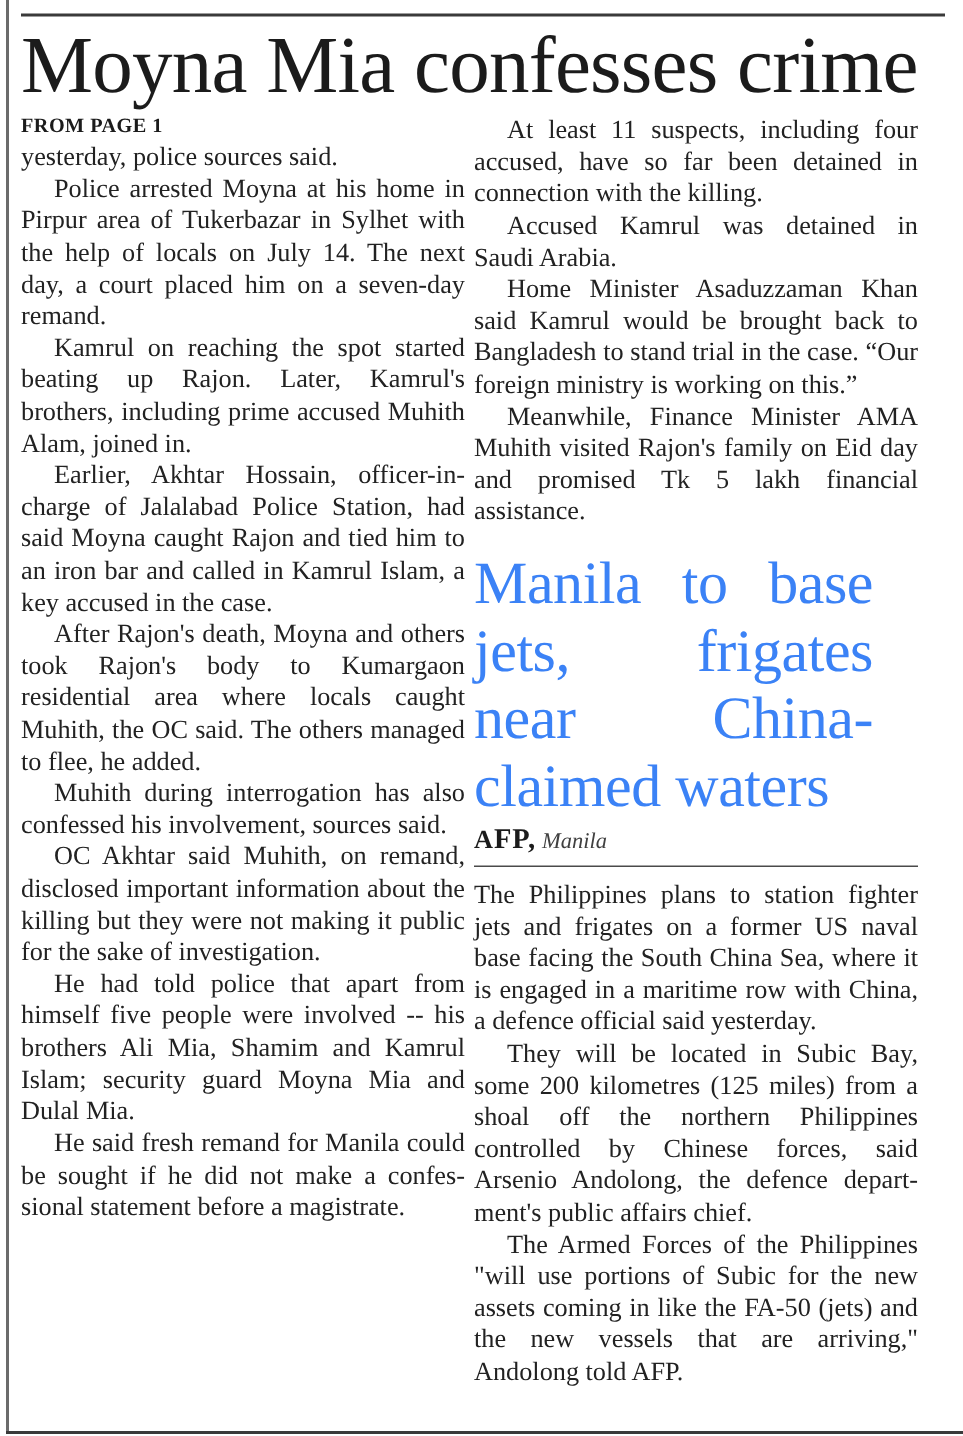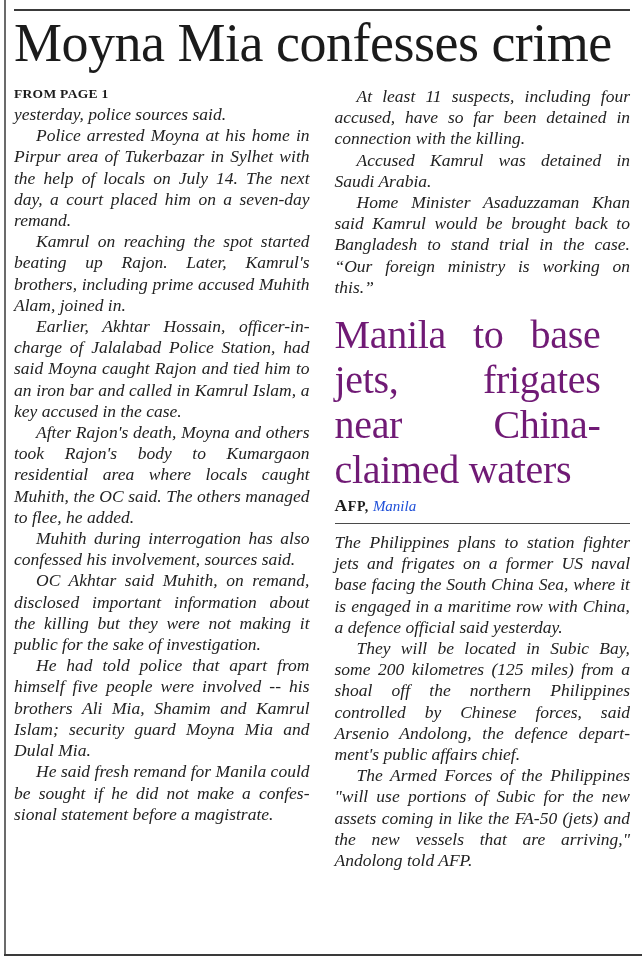--- a/index.html
+++ b/index.html
@@ -39,69 +39,68 @@
     margin: 2px 0 0 0;
     font-weight: 400;
     font-size: 54px;
     line-height: 60px;
     letter-spacing: -0.5px;
     color: #1b1b1b;
     white-space: nowrap;
   }
   .columns {
     display: flex;
-    gap: 25px;
-    margin-top: 13px;
+    gap: 6px;
+    margin-top: 3px;
   }
   .col {
     width: 296px;
     text-align: justify;
   }
   .from-page {
     font-weight: 700;
     font-size: 13.5px;
     line-height: 16px;
     letter-spacing: 0.3px;
     color: #1b1b1b;
     margin-bottom: 2px;
   }
   p.body {
     margin: 0;
     font-size: 17.5px;
     line-height: 21.2px;
     text-indent: 22px;
     color: #222222;
-    font-style: italic;
   }
   p.body.flush { text-indent: 0; }
   h2.headline2 {
     margin: 14px 0 0 0;
     font-weight: 400;
     font-size: 40px;
     line-height: 45px;
     letter-spacing: -0.3px;
-    color: #701a75;
+    color: #3b82f6;
     max-width: 266px;
   }
   .byline {
     margin-top: 3px;
     line-height: 20px;
   }
   .byline .agency {
     display: inline-block;
     font-weight: 700;
-    font-size: 14px;
+    font-size: 19px;
     letter-spacing: 0.6px;
     color: #1b1b1b;
   }
   .byline .agency::first-letter { font-size: 17.5px; }
   .byline .place {
     font-style: italic;
     font-size: 15px;
-    color: #1d4ed8;
+    color: #404040;
   }
   .byline-rule {
     height: 1px;
     background: #4a4a4a;
     margin: 6px 0 8px 0;
   }
 </style>
 </head>
 <body>
 
@@ -125,20 +124,21 @@
         <p class="body">Muhith during interrogation has also confessed his involvement, sources said.</p>
         <p class="body">OC Akhtar said Muhith, on remand, disclosed important informa­tion about the killing but they were not making it public for the sake of investigation.</p>
         <p class="body">He had told police that apart from himself five people were involved -- his brothers Ali Mia, Shamim and Kamrul Islam; security guard Moyna Mia and Dulal Mia.</p>
         <p class="body">He said fresh remand for Manila could be sought if he did not make a confes­sional statement before a magistrate.</p>
       </div>
 
       <div class="col">
         <p class="body">At least 11 suspects, including four accused, have so far been detained in connection with the killing.</p>
         <p class="body">Accused Kamrul was detained in Saudi Arabia.</p>
         <p class="body">Home Minister Asaduzzaman Khan said Kamrul would be brought back to Bangladesh to stand trial in the case. “Our foreign ministry is working on this.”</p>
+        <p class="body">Meanwhile, Finance Minister AMA Muhith visited Rajon's family on Eid day and promised Tk 5 lakh financial assistance.</p>
 
         <div>
           <h2 class="headline2">Manila to base jets, frigates near China-claimed waters</h2>
           <div class="byline">
             <span class="agency">AFP,</span>
             <span class="place">Manila</span>
           </div>
           <div class="byline-rule"></div>
           <p class="body flush">The Philippines plans to station fighter jets and frigates on a former US naval base facing the South China Sea, where it is engaged in a maritime row with China, a defence official said yesterday.</p>
           <p class="body">They will be located in Subic Bay, some 200 kilometres (125 miles) from a shoal off the northern Philippines controlled by Chinese forces, said Arsenio Andolong, the defence depart­ment's public affairs chief.</p>

